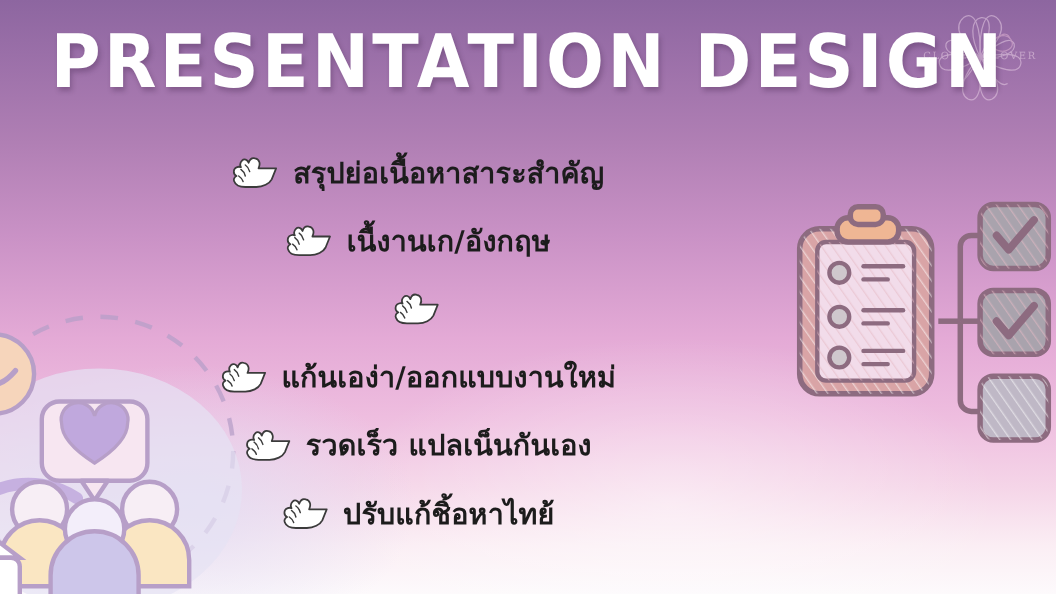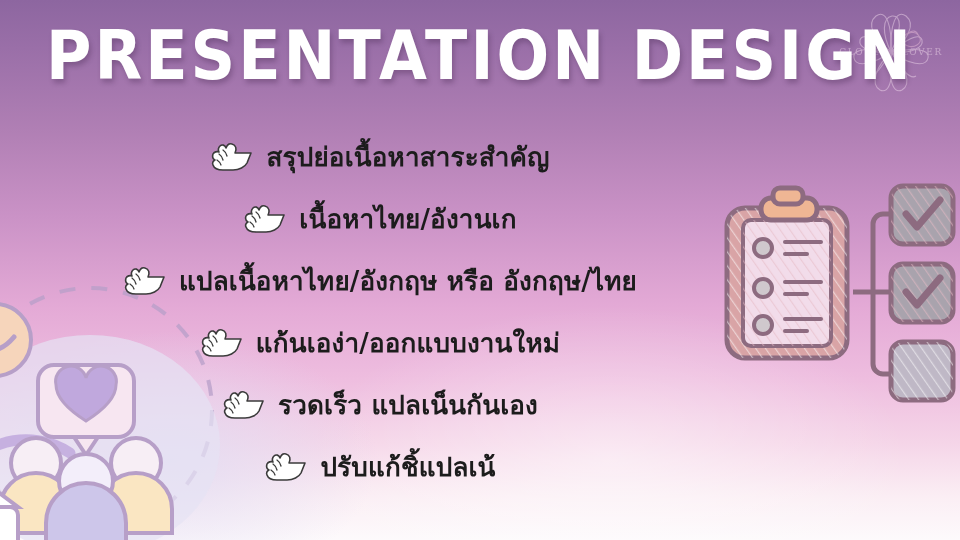--- a/index.html
+++ b/index.html
@@ -271,36 +271,35 @@
         <g fill="#ffffff" stroke="#3b3b3b" stroke-width="1.6" stroke-linejoin="round">
           <path d="M41 14 h-16 c2 -4 1 -8 -3 -9 c-3 -1 -5 1 -6 4 c-1 -3 -4 -4 -6 -2 c-2 2 -2 4 -1 6
                    c-2 -1 -5 0 -6 2 c-1 3 0 5 2 6 c-2 1 -3 3 -2 5 c1 3 5 5 10 5 h10 c6 0 12 -3 14 -7 z"></path>
         </g>
         <g fill="none" stroke="#3b3b3b" stroke-width="1.3" stroke-linecap="round">
           <path d="M13 11 q3 2 4 6"></path>
           <path d="M9 15 q3 2 4 6"></path>
           <path d="M7 21 q3 2 4 5"></path>
         </g>
       </svg>
-      <span class="btext">เนื้อหาไทย/อังานเก</span>
-    </div>
-
-    <div class="bullet">
-      <svg class="hand" viewBox="0 0 46 34">
-        <g fill="#ffffff" stroke="#3b3b3b" stroke-width="1.6" stroke-linejoin="round">
-          <path d="M41 14 h-16 c2 -4 1 -8 -3 -9 c-3 -1 -5 1 -6 4 c-1 -3 -4 -4 -6 -2 c-2 2 -2 4 -1 6
-                   c-2 -1 -5 0 -6 2 c-1 3 0 5 2 6 c-2 1 -3 3 -2 5 c1 3 5 5 10 5 h10 c6 0 12 -3 14 -7 z"></path>
-        </g>
-        <g fill="none" stroke="#3b3b3b" stroke-width="1.3" stroke-linecap="round">
-          <path d="M13 11 q3 2 4 6"></path>
-          <path d="M9 15 q3 2 4 6"></path>
-          <path d="M7 21 q3 2 4 5"></path>
-        </g>
-      </svg>
-      <span class="btext">แปลเนื้อหาไทย/อังกฤษ หรือ อังกฤษ/ไทย</span>
+      <span class="btext">เนื้งานเก/อังกฤษ</span>
+    </div>
+
+    <div class="bullet">
+      <svg class="hand" viewBox="0 0 46 34">
+        <g fill="#ffffff" stroke="#3b3b3b" stroke-width="1.6" stroke-linejoin="round">
+          <path d="M41 14 h-16 c2 -4 1 -8 -3 -9 c-3 -1 -5 1 -6 4 c-1 -3 -4 -4 -6 -2 c-2 2 -2 4 -1 6
+                   c-2 -1 -5 0 -6 2 c-1 3 0 5 2 6 c-2 1 -3 3 -2 5 c1 3 5 5 10 5 h10 c6 0 12 -3 14 -7 z"></path>
+        </g>
+        <g fill="none" stroke="#3b3b3b" stroke-width="1.3" stroke-linecap="round">
+          <path d="M13 11 q3 2 4 6"></path>
+          <path d="M9 15 q3 2 4 6"></path>
+          <path d="M7 21 q3 2 4 5"></path>
+        </g>
+      </svg>
     </div>
 
     <div class="bullet">
       <svg class="hand" viewBox="0 0 46 34">
         <g fill="#ffffff" stroke="#3b3b3b" stroke-width="1.6" stroke-linejoin="round">
           <path d="M41 14 h-16 c2 -4 1 -8 -3 -9 c-3 -1 -5 1 -6 4 c-1 -3 -4 -4 -6 -2 c-2 2 -2 4 -1 6
                    c-2 -1 -5 0 -6 2 c-1 3 0 5 2 6 c-2 1 -3 3 -2 5 c1 3 5 5 10 5 h10 c6 0 12 -3 14 -7 z"></path>
         </g>
         <g fill="none" stroke="#3b3b3b" stroke-width="1.3" stroke-linecap="round">
           <path d="M13 11 q3 2 4 6"></path>
@@ -331,17 +330,17 @@
         <g fill="#ffffff" stroke="#3b3b3b" stroke-width="1.6" stroke-linejoin="round">
           <path d="M41 14 h-16 c2 -4 1 -8 -3 -9 c-3 -1 -5 1 -6 4 c-1 -3 -4 -4 -6 -2 c-2 2 -2 4 -1 6
                    c-2 -1 -5 0 -6 2 c-1 3 0 5 2 6 c-2 1 -3 3 -2 5 c1 3 5 5 10 5 h10 c6 0 12 -3 14 -7 z"></path>
         </g>
         <g fill="none" stroke="#3b3b3b" stroke-width="1.3" stroke-linecap="round">
           <path d="M13 11 q3 2 4 6"></path>
           <path d="M9 15 q3 2 4 6"></path>
           <path d="M7 21 q3 2 4 5"></path>
         </g>
       </svg>
-      <span class="btext">ปรับแก้ชิ้แปลเน้</span>
+      <span class="btext">ปรับแก้ชิ้อหาไทย้</span>
     </div>
 
   </div>
 </div>
 
 </body></html>

